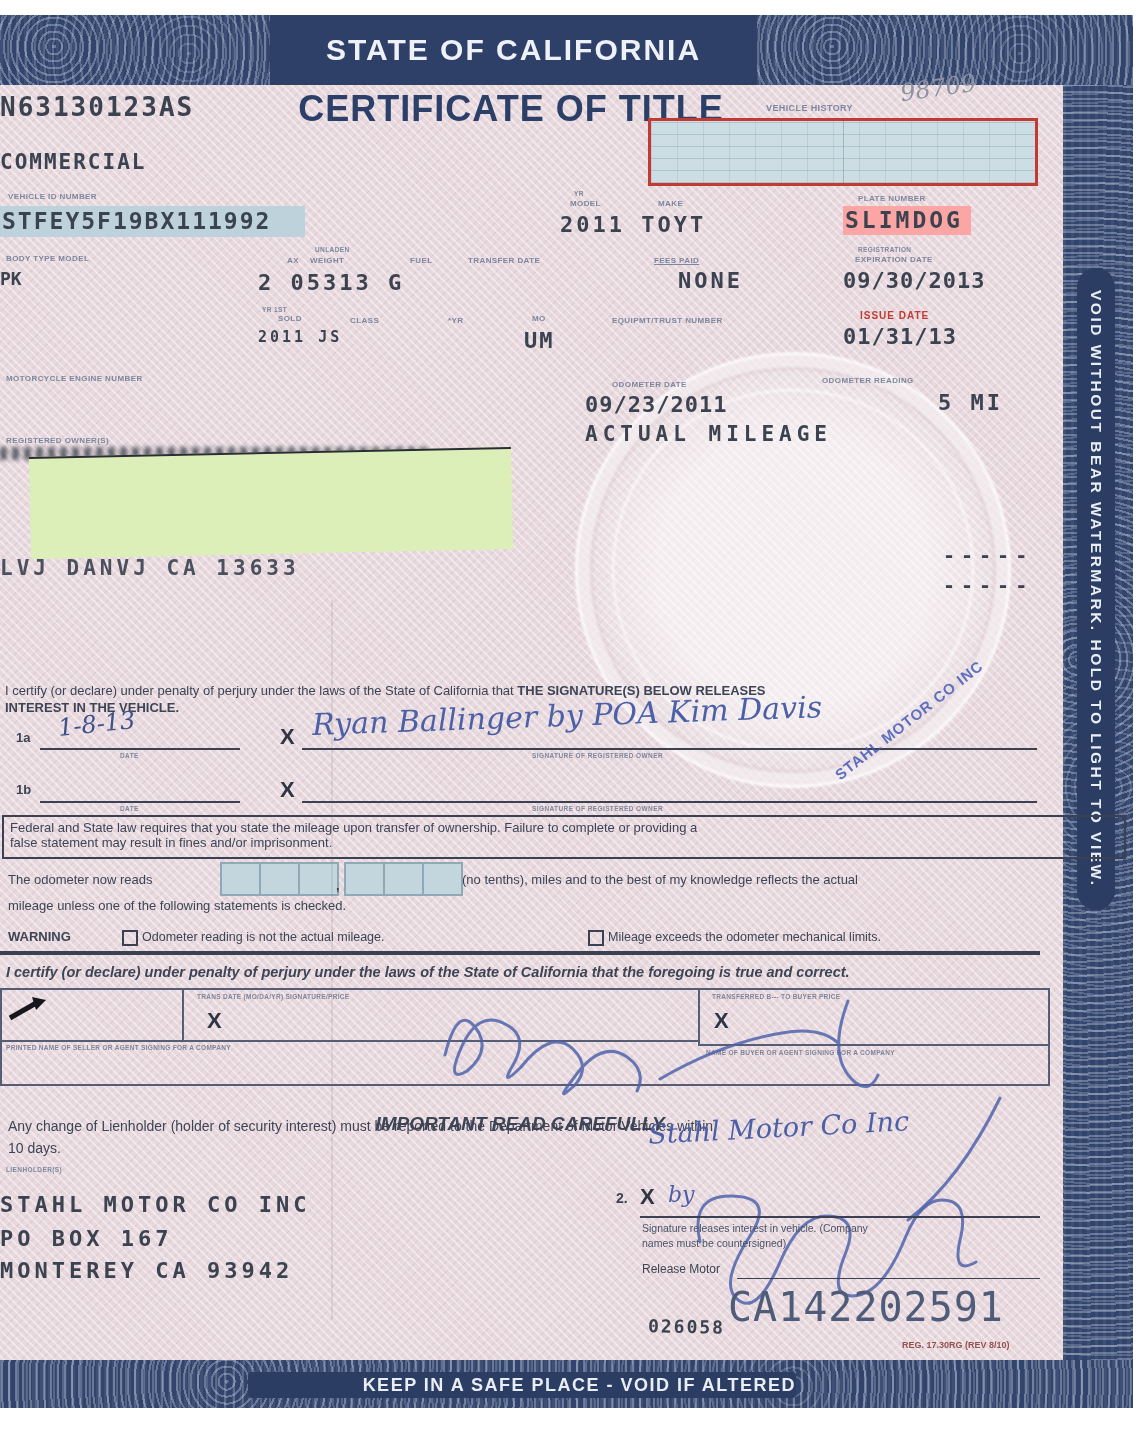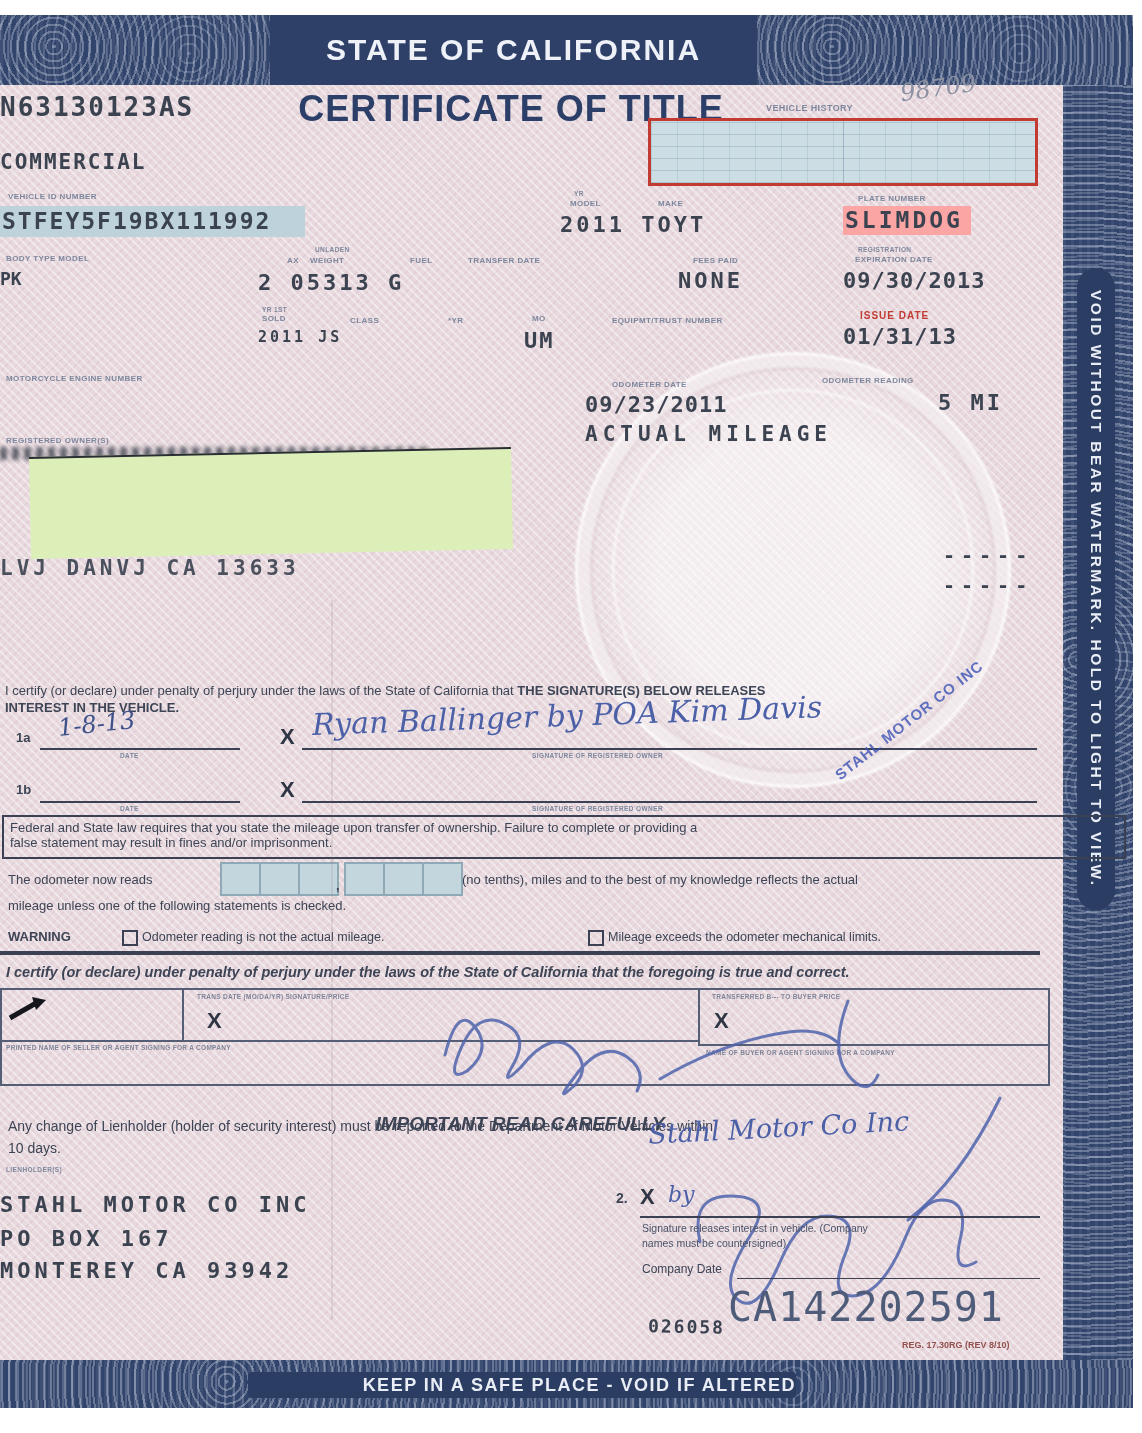--- a/index.html
+++ b/index.html
@@ -84,28 +84,28 @@
   <div class="dm" style="left:843px;top:206px;font-size:23px;letter-spacing:3px;background:#fca5a5;padding:1px 8px 2px 2px;">SLIMDOG</div>
 
   <div class="lbl" style="left:6px;top:254px;">BODY TYPE MODEL</div>
   <div class="dm" style="left:0;top:268px;font-size:18px;">PK</div>
   <div class="lbl" style="left:287px;top:256px;">AX</div>
   <div class="lbl lbl-sm" style="left:315px;top:246px;">UNLADEN</div>
   <div class="lbl" style="left:310px;top:256px;">WEIGHT</div>
   <div class="lbl" style="left:410px;top:256px;">FUEL</div>
   <div class="lbl" style="left:468px;top:256px;">TRANSFER DATE</div>
   <div class="dm" style="left:258px;top:270px;font-size:22px;letter-spacing:3px;">2 05313 G</div>
-  <div class="lbl" style="left:693px;top:256px;">FEES PAID</div>
+  <div class="lbl" style="left:654px;top:256px;text-decoration:underline;">FEES PAID</div>
   <div class="dm" style="left:678px;top:268px;font-size:22px;letter-spacing:3px;">NONE</div>
   <div class="lbl lbl-sm" style="left:858px;top:246px;">REGISTRATION</div>
   <div class="lbl" style="left:855px;top:255px;">EXPIRATION DATE</div>
   <div class="dm" style="left:843px;top:268px;font-size:22px;letter-spacing:1px;">09/30/2013</div>
 
   <div class="lbl lbl-sm" style="left:262px;top:306px;">YR 1ST</div>
-  <div class="lbl" style="left:262px;top:314px;">SOLD</div>
+  <div class="lbl" style="left:278px;top:314px;">SOLD</div>
   <div class="lbl" style="left:350px;top:316px;">CLASS</div>
   <div class="lbl" style="left:436px;top:316px;padding-left:12px;">*YR</div>
   <div class="lbl" style="left:532px;top:314px;">MO</div>
   <div class="dm" style="left:258px;top:328px;font-size:15px;letter-spacing:3px;">2011 JS</div>
   <div class="dm" style="left:524px;top:328px;font-size:22px;letter-spacing:2px;">UM</div>
   <div class="lbl" style="left:612px;top:316px;">EQUIPMT/TRUST NUMBER</div>
   <div class="lbl" style="left:860px;top:310px;color:#c23b32;opacity:1;font-size:10px;letter-spacing:1px;">ISSUE DATE</div>
   <div class="dm" style="left:843px;top:324px;font-size:22px;letter-spacing:1px;">01/31/13</div>
 
   <div class="lbl" style="left:6px;top:374px;">MOTORCYCLE ENGINE NUMBER</div>
@@ -207,21 +207,21 @@
   <div style="position:absolute;left:616px;top:1190px;font-size:14px;font-weight:bold;color:#3d4455;">2.</div>
   <div style="position:absolute;left:640px;top:1184px;font-size:22px;font-weight:bold;color:#2f3544;">X</div>
   <div class="hw" style="left:668px;top:1182px;font-size:22px;">by</div>
   <svg width="380" height="200" style="left:660px;top:1090px;" viewBox="0 0 380 200">
     <path d="M340,8 q-40,82 -92,122" stroke="#4f63ab" stroke-width="3" fill="none" stroke-linecap="round" opacity=".85"></path>
     <path d="M40,152 q-10,-46 30,-46 q46,0 20,40 q-30,46 -14,62 q20,20 44,-36 q20,-46 46,-46 q34,0 20,36 q-18,44 6,44 q30,0 54,-60 q15,-36 36,-36 q28,0 18,40 q-8,36 16,22" stroke="#4f63ab" stroke-width="3" fill="none" stroke-linecap="round" opacity=".85"></path>
   </svg>
   <div class="rule" style="left:640px;top:1216px;width:400px;"></div>
   <div style="position:absolute;left:642px;top:1222px;font-size:10.5px;color:#4a5268;">Signature releases interest in vehicle. (Company</div>
   <div style="position:absolute;left:642px;top:1237px;font-size:10.5px;color:#4a5268;">names must be countersigned)</div>
-  <div style="position:absolute;left:642px;top:1262px;font-size:12px;color:#3d4455;">Company Date</div>
+  <div style="position:absolute;left:642px;top:1262px;font-size:12px;color:#3d4455;">Release Motor</div>
   <div class="rule" style="left:737px;top:1278px;width:303px;border-bottom-width:1.5px;"></div>
 
   <div class="dm" style="left:648px;top:1316px;font-size:18px;letter-spacing:2px;transform:rotate(1deg);">026058</div>
   <div style="position:absolute;left:728px;top:1284px;font-family:'DejaVu Sans Mono','Liberation Mono',monospace;font-size:40px;color:#4e5c7a;letter-spacing:1px;">CA142202591</div>
   <div style="position:absolute;left:902px;top:1340px;font-size:9px;font-weight:bold;color:#94504e;">REG. 17.30RG (REV 8/10)</div>
 
   <div style="position:absolute;left:331px;top:600px;width:2px;height:720px;background:rgba(120,100,112,.13);"></div>
 </div>
 
 </body></html>

